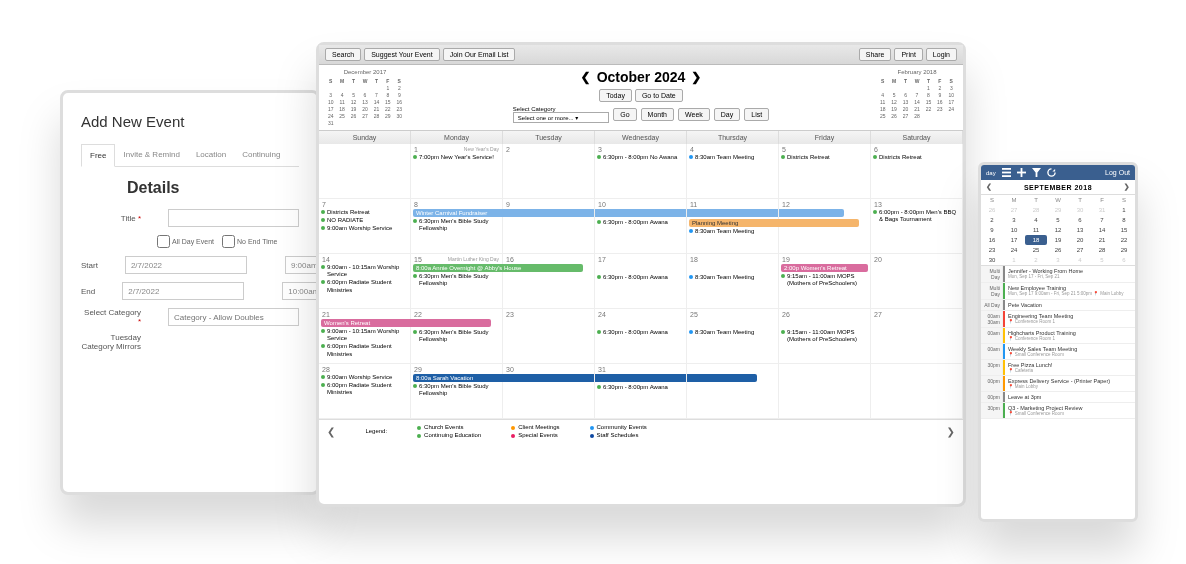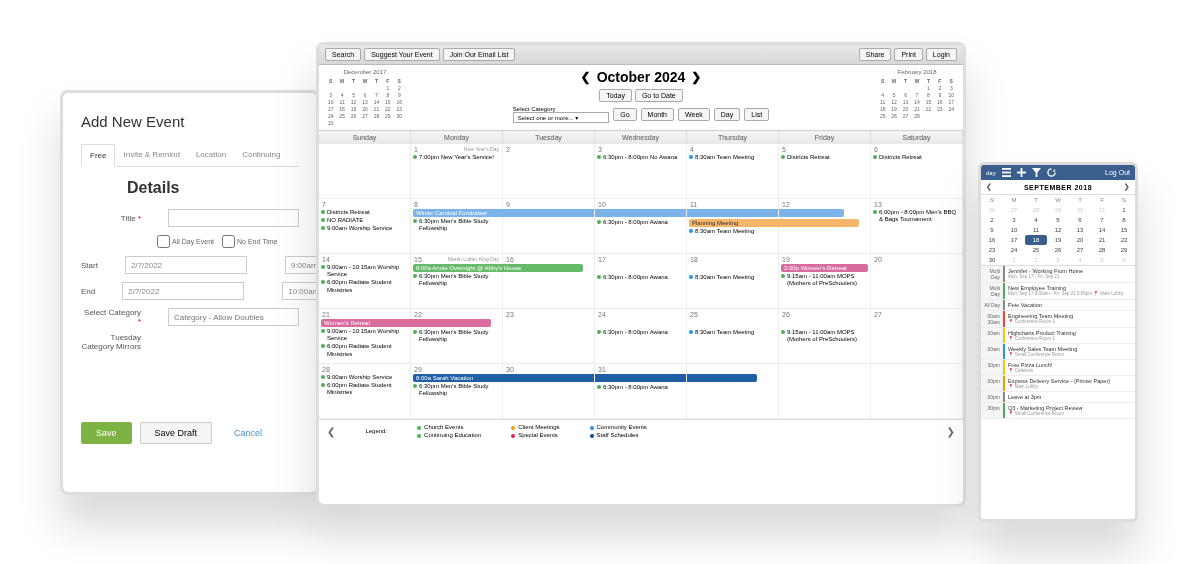--- a/index.html
+++ b/index.html
@@ -116,25 +116,20 @@
     <span class="form-label">End</span>
     <input class="form-input half" value="2/7/2022" style="">
     <input class="form-input half" value="10:00am" style="">
   </div>
   <div class="form-row">
     <span class="form-label"><span>Select Category</span> <span class="req">*</span></span>
     <input class="form-input" placeholder="Category - Allow Doubles" style="">
   </div>
   <div class="form-row">
     <span class="form-label" style="line-height:1.1">Tuesday Category Mirrors</span>
-  </div>
-  <div class="btn-row">
-    <button class="btn primary">Save</button>
-    <button class="btn">Save Draft</button>
-    <button class="btn link">Cancel</button>
   </div>
 </div>
 
 <div class="panel cal-big shadow">
   <div class="cal-toolbar">
     <div class="grp">
       <button class="tbtn">Search</button>
       <button class="tbtn">Suggest Your Event</button>
       <button class="tbtn">Join Our Email List</button>
     </div>

